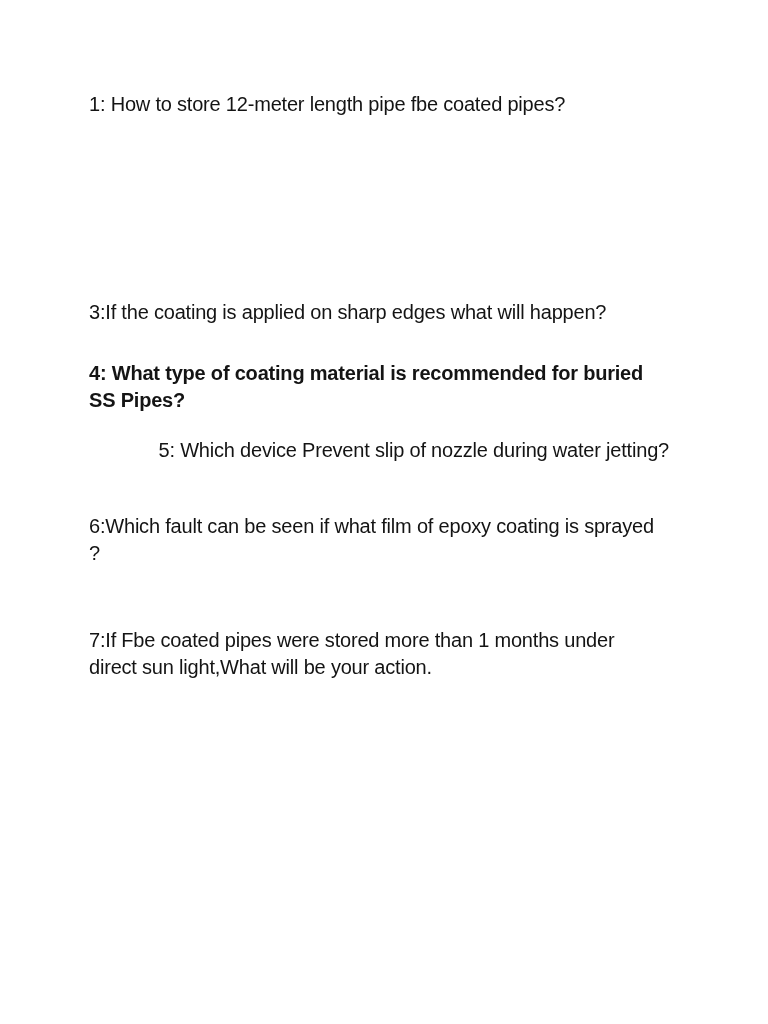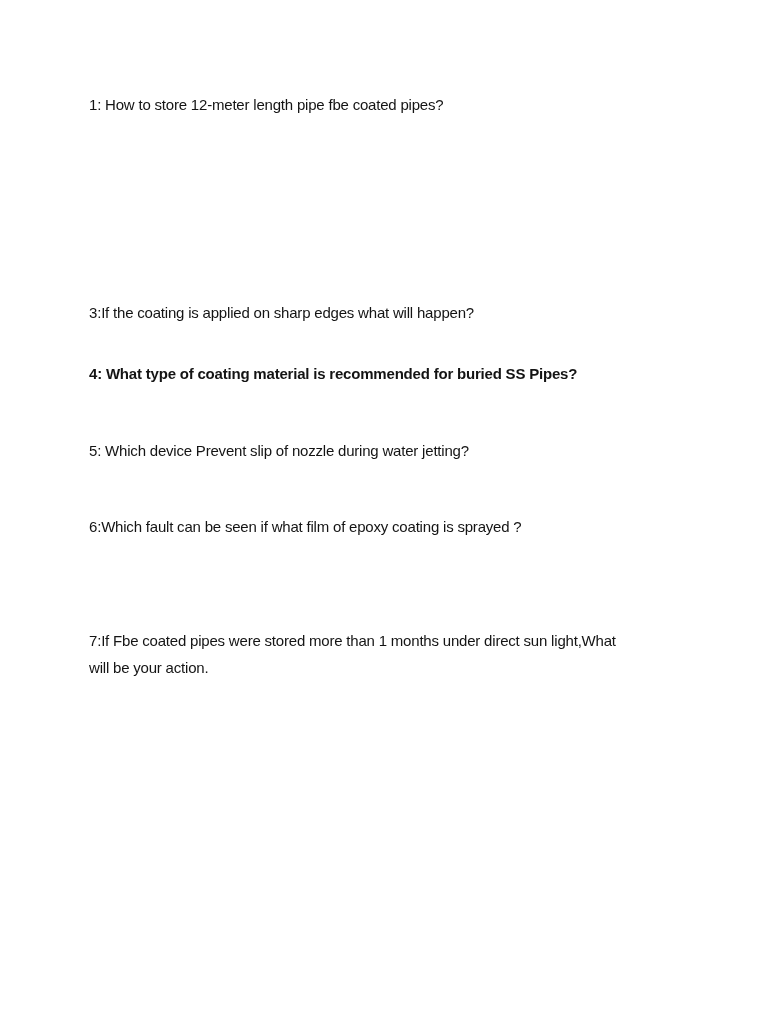--- a/index.html
+++ b/index.html
@@ -18,21 +18,21 @@
       position: absolute;
       left: 0; top: 0;
       width: 768px; height: 1024px;
       background: #ffffff;
     }
     .q {
       position: absolute;
       left: 89px;
       width: 580px;
       font-family: "Liberation Sans", "DejaVu Sans", sans-serif;
-      font-size: 15px;
+      font-size: 20px;
       line-height: 27px;
       color: #141414;
       letter-spacing: -0.2px;
       margin: 0;
       white-space: normal;
     }
     .q.serif {
       font-family: "Liberation Serif", "DejaVu Serif", serif;
       font-size: 16.5px;
       letter-spacing: -0.1px;
@@ -42,21 +42,21 @@
     .q.serif .num,
     .q.serif .emph {
       font-family: "Liberation Sans", "DejaVu Sans", sans-serif;
       font-size: 15px;
     }
     .q.serif .num { font-weight: bold; }
     #q1 { top: 91px; }
     #q2 { top: 205px; }
     #q3 { top: 299px; }
     #q4 { top: 360px; font-weight: bold; }
-    #q5 { top: 437px; }
+    #q5 { top: 437px; text-align: right; }
     #q6 { top: 513px; }
     #q7 { top: 627px; width: 530px; }
     #q8 { top: 730px; }
   </style>
 </head>
 <body>
 
 <div class="page">
 
   <p class="q" id="q1"><span>1:</span><span> How to store 12-meter length pipe fbe coated pipes?</span></p>

